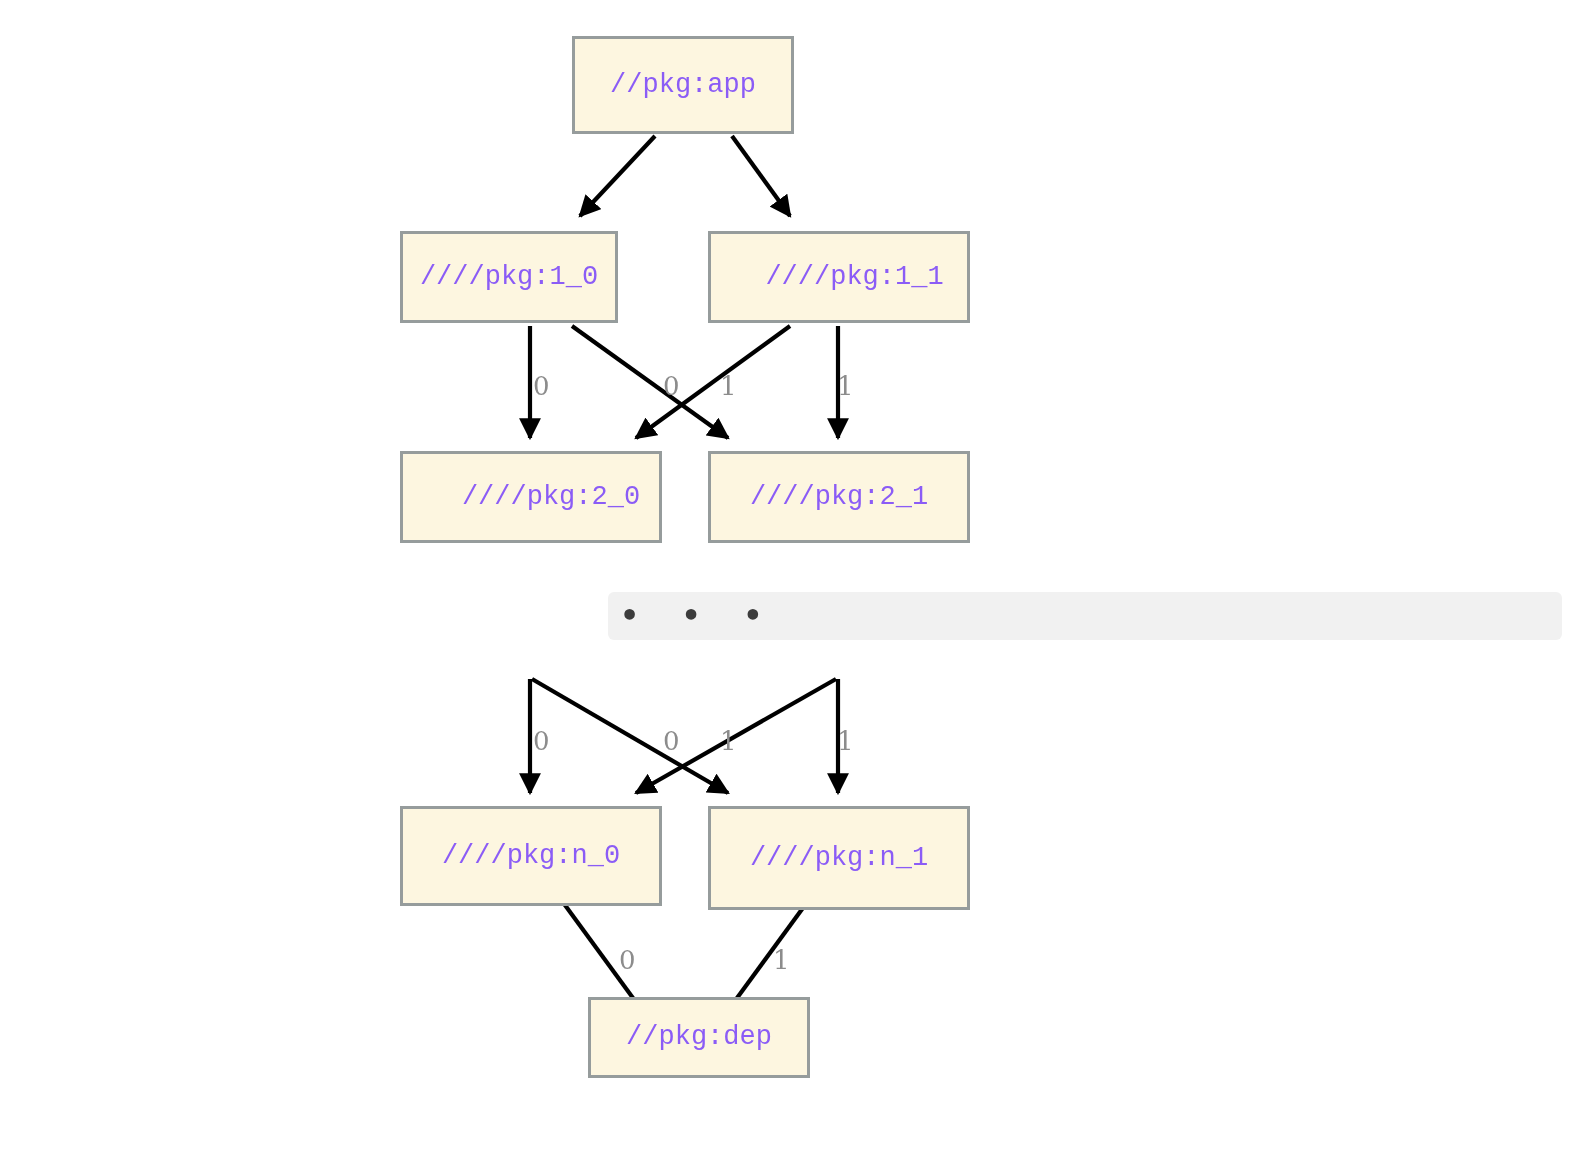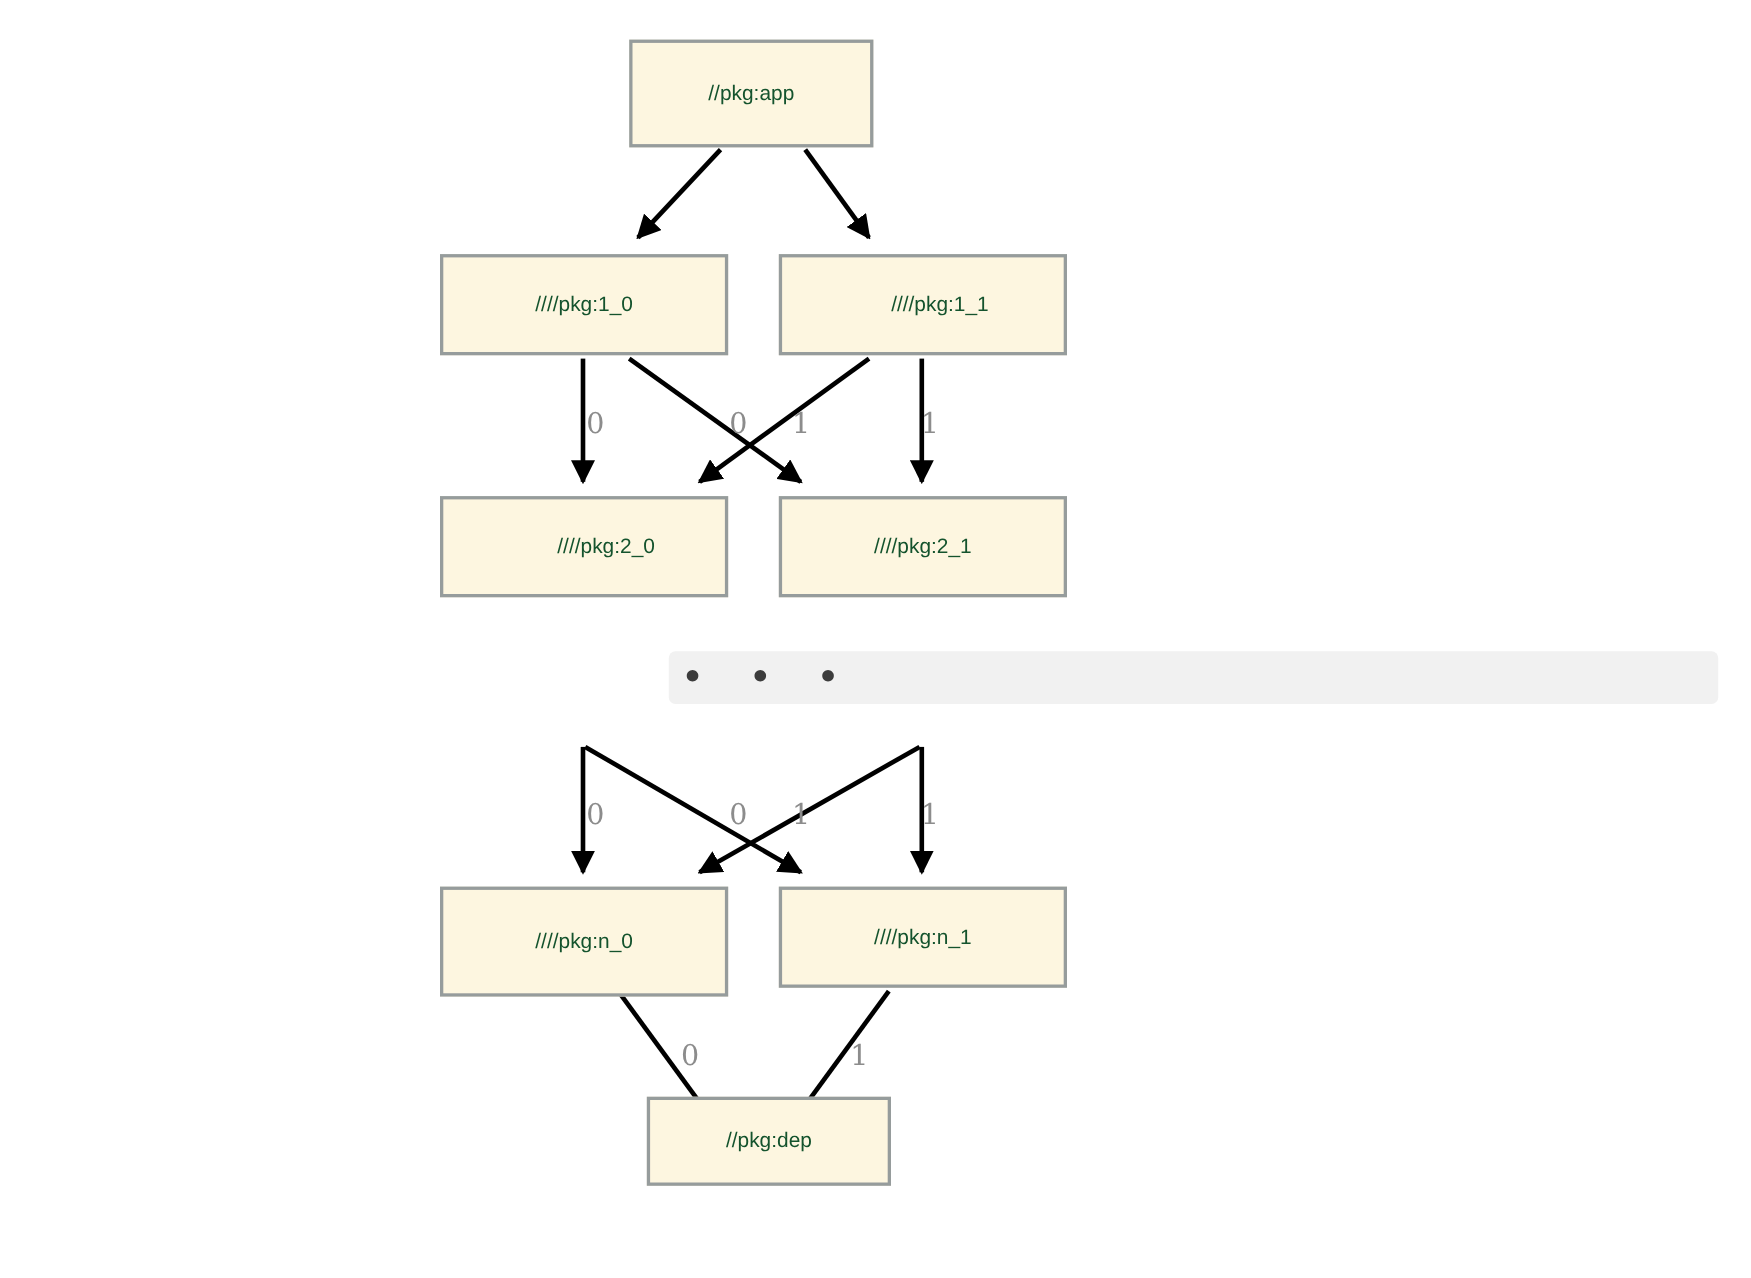--- a/index.html
+++ b/index.html
@@ -30,23 +30,23 @@
   .node-box {
     position: absolute;
     box-sizing: border-box;
     background: #fdf6e0;
     border: 3px solid #969c9c;
     display: flex;
     align-items: center;
     justify-content: center;
   }
   .node-label {
-    font-family: Liberation Sans, sans-serif;
-    font-size: 19px;
-    color: #14532d;
+    font-family: Liberation Mono, monospace;
+    font-size: 27px;
+    color: #8b5cf6;
     letter-spacing: 0px;
     white-space: nowrap;
     line-height: 1;
   }
   .ellipsis-band {
     position: absolute;
     background: #f1f1f1;
     border-radius: 6px;
     display: flex;
     align-items: center;
@@ -98,41 +98,41 @@
 
       <path d="M 562 901 L 652 1024"></path>
       <path d="M 808 901 L 718 1024"></path>
     </g>
   </svg>
 
   <div class="node-box" style="left:572px; top:36px; width:222px; height:98px;">
     <span class="node-label">//pkg:app</span>
   </div>
 
-  <div class="node-box" style="left:400px; top:231px; width:262px; height:92px;">
+  <div class="node-box" style="left:400px; top:231px; width:218px; height:92px;">
     <span class="node-label">////pkg:1_0</span>
   </div>
 
   <div class="node-box" style="left:708px; top:231px; width:262px; height:92px;padding-left:31px;">
     <span class="node-label">////pkg:1_1</span>
   </div>
 
   <div class="node-box" style="left:400px; top:451px; width:262px; height:92px;padding-left:40px;">
     <span class="node-label">////pkg:2_0</span>
   </div>
 
   <div class="node-box" style="left:708px; top:451px; width:262px; height:92px;text-align:center;">
     <span class="node-label">////pkg:2_1</span>
   </div>
 
   <div class="node-box" style="left:400px; top:806px; width:262px; height:100px;">
     <span class="node-label">////pkg:n_0</span>
   </div>
 
-  <div class="node-box" style="left:708px; top:806px; width:262px; height:92px;">
+  <div class="node-box" style="left:708px; top:806px; width:262px; height:104px;">
     <span class="node-label">////pkg:n_1</span>
   </div>
 
   <div class="node-box" style="left:572px; top:997px; width:222px; height:81px;margin-left:16px;">
     <span class="node-label">//pkg:dep</span>
   </div>
 
   <span class="edge-label" style="left:533px; top:373px;">0</span>
   <span class="edge-label" style="left:663px; top:373px;">0</span>
   <span class="edge-label" style="left:720px; top:373px;">1</span>

